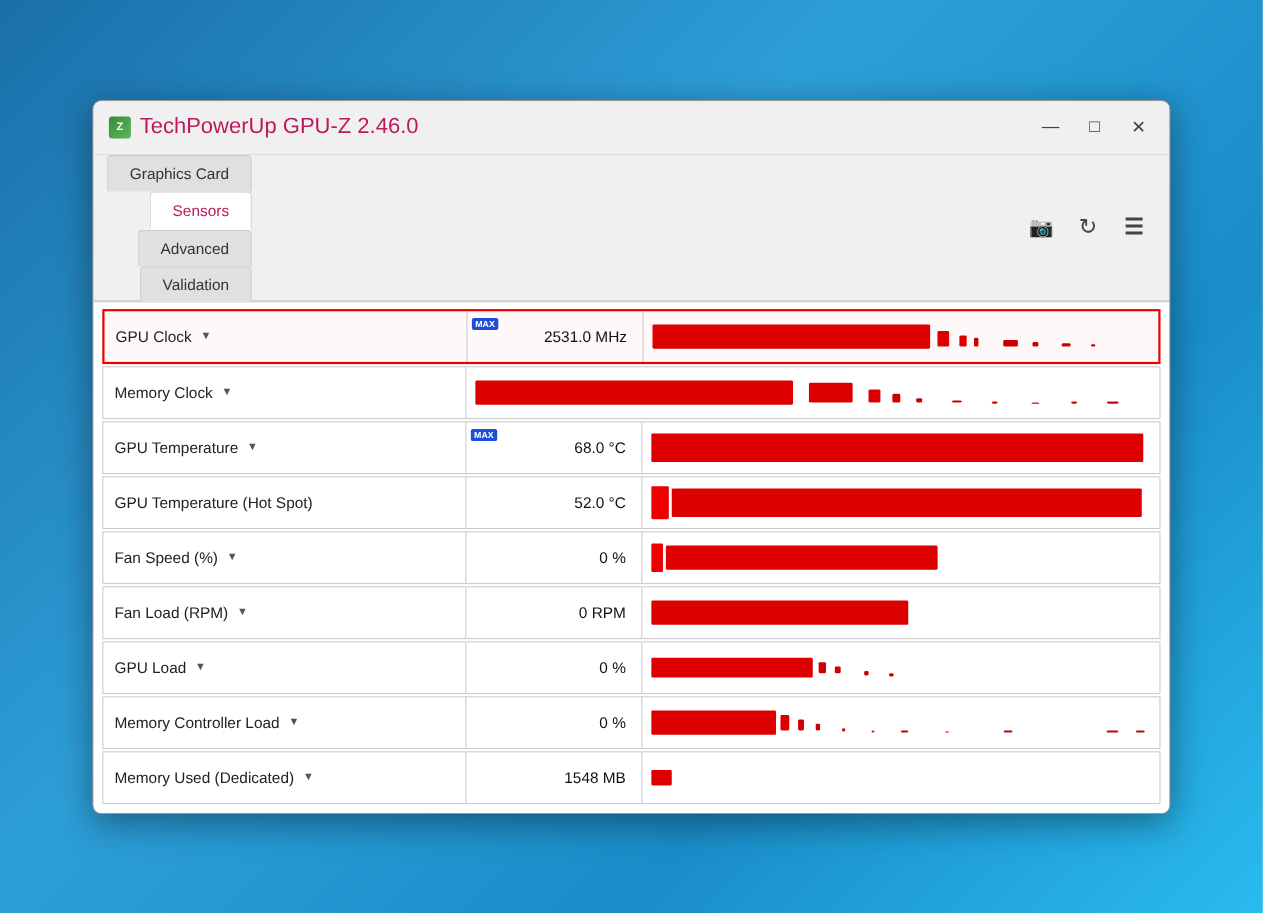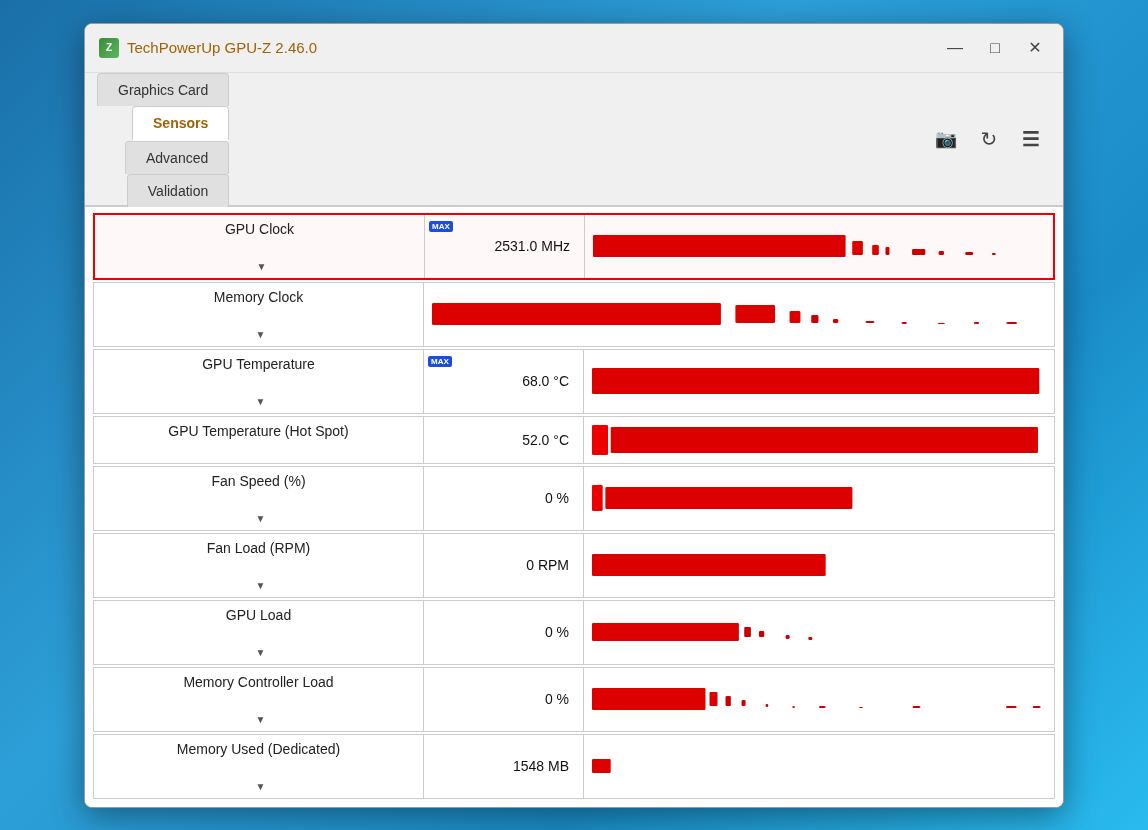--- a/index.html
+++ b/index.html
@@ -40,23 +40,23 @@
       background: linear-gradient(135deg, #3a8a3a, #5cb85c);
       border-radius: 3px;
       display: flex;
       align-items: center;
       justify-content: center;
       font-size: 10px;
       color: white;
       font-weight: bold;
     }
     .title-text {
-      font-size: 15px;
+      font-size: 20px;
       font-weight: 400;
-      color: #a16207;
+      color: #be185d;
     }
     .title-controls {
       display: flex;
       gap: 12px;
       align-items: center;
     }
     .title-btn {
       width: 28px;
       height: 28px;
       display: flex;
@@ -92,22 +92,22 @@
       border-bottom: none;
       background: #e0e0e0;
       color: #333;
       border-radius: 4px 4px 0 0;
       margin-bottom: -2px;
       position: relative;
     }
     .tab.active {
       background: #fff;
       border-bottom: 2px solid #fff;
-      font-weight: 700;
-      color: #a16207;
+      font-weight: 400;
+      color: #be185d;
       z-index: 1;
     }
     .tabs-right {
       display: flex;
       gap: 10px;
       align-items: center;
       padding-right: 4px;
     }
     .icon-btn {
       width: 32px;
@@ -139,22 +139,21 @@
     }
     .sensor-name {
       width: 330px;
       min-width: 330px;
       display: flex;
       align-items: center;
       padding: 6px 10px;
       font-size: 14px;
       color: #222;
       border-right: 1px solid #ccc;
-      gap: 24px;
-      flex-direction: column;
+      gap: 4px;
     }
     .sensor-name .dropdown-arrow {
       font-size: 10px;
       color: #555;
       margin-left: 4px;
     }
     .sensor-value {
       width: 160px;
       min-width: 160px;
       display: flex;

